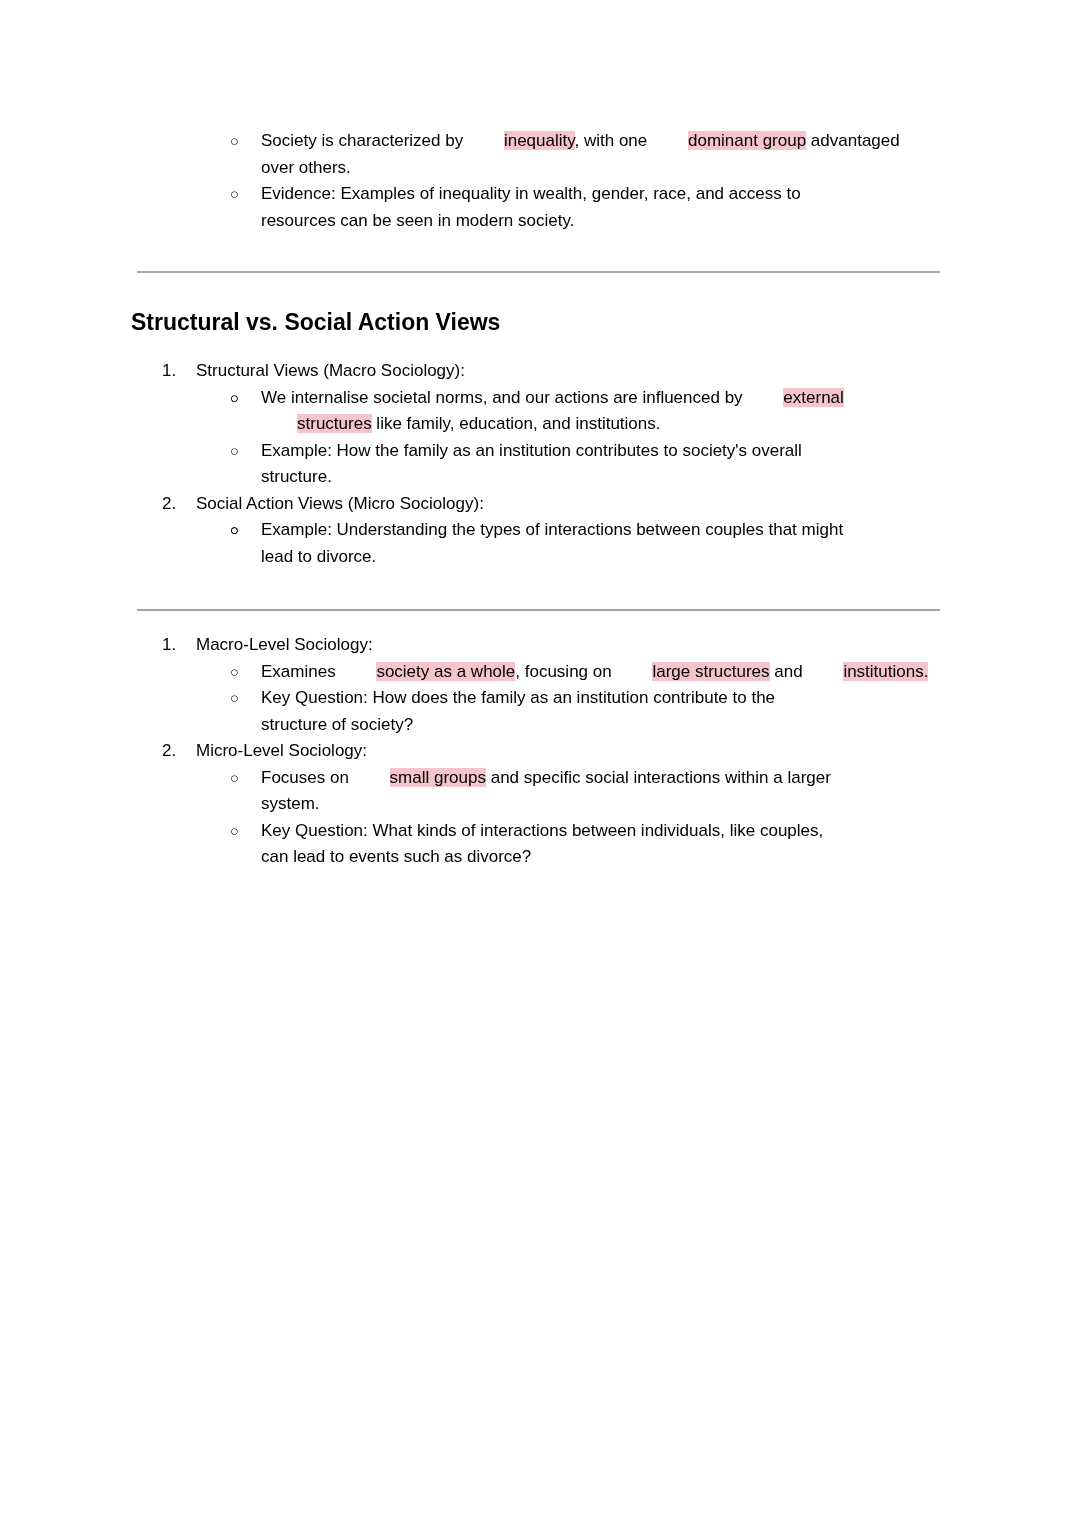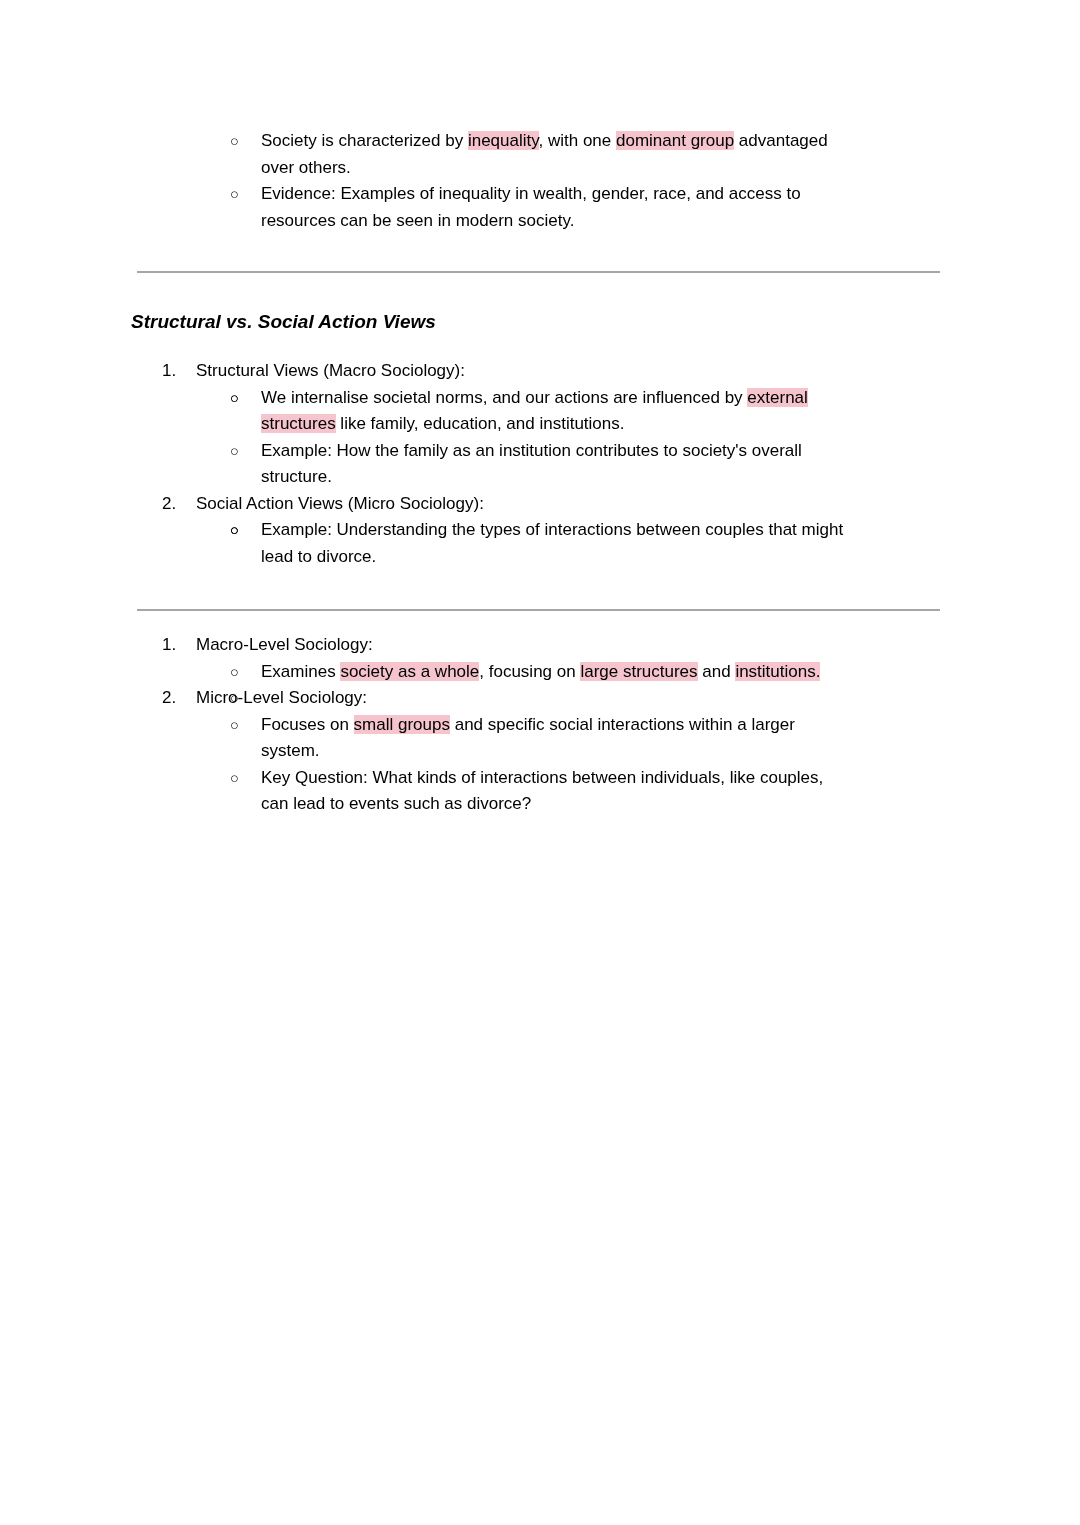--- a/index.html
+++ b/index.html
@@ -47,27 +47,26 @@
   .num-item{
     position:relative;
     padding-left:65px;
   }
   .num{
     position:absolute;
     left:31px;
     top:0;
   }
   .b{font-weight:400;}
-  .hl{background:var(--hl);}
+  .hl{background:var(--hl);margin-left:36px;}
   h1.section-heading{
-    font-size:19px;
+    font-size:23px;
     line-height:30px;
     font-weight:700;
     margin:34px 0 0 0;
-    font-style:italic;
   }
   .hr{
     height:2px;
     background:var(--divider);
     width:803px;
     margin:37px 0 0 6px;
   }
   .hr.second{margin-top:39px;}
   .list{margin-top:21px;}
   .list.intro{margin-top:0;}
@@ -134,20 +133,21 @@
 
     <div class="num-item">
       <span class="num">1.</span>
       <span class="rich"><span class="b">Macro-Level Sociology</span><span>:</span></span>
       <div class="sub-item">
         <span class="marker">○</span>
         <span class="rich"><span>Examines </span><span class="hl">society as a whole</span><span>, focusing on </span><span class="hl">large structures</span><span> and </span><span class="hl">institutions.</span></span>
       </div>
       <div class="sub-item">
         <span class="marker">○</span>
+        <span class="rich"><span class="b">Key Question</span><span>: How does the family as an institution contribute to the</span><br><span>structure of society?</span></span>
       </div>
     </div>
 
     <div class="num-item">
       <span class="num">2.</span>
       <span class="rich"><span class="b">Micro-Level Sociology</span><span>:</span></span>
       <div class="sub-item">
         <span class="marker">○</span>
         <span class="rich"><span>Focuses on </span><span class="hl">small groups</span><span> and specific social interactions within a larger</span><br><span>system.</span></span>
       </div>

